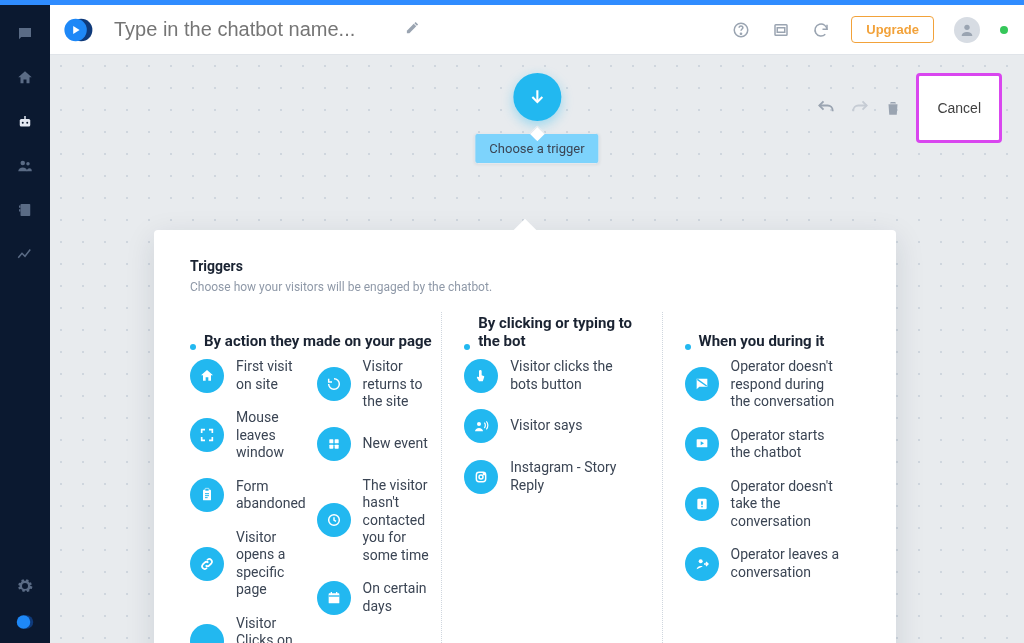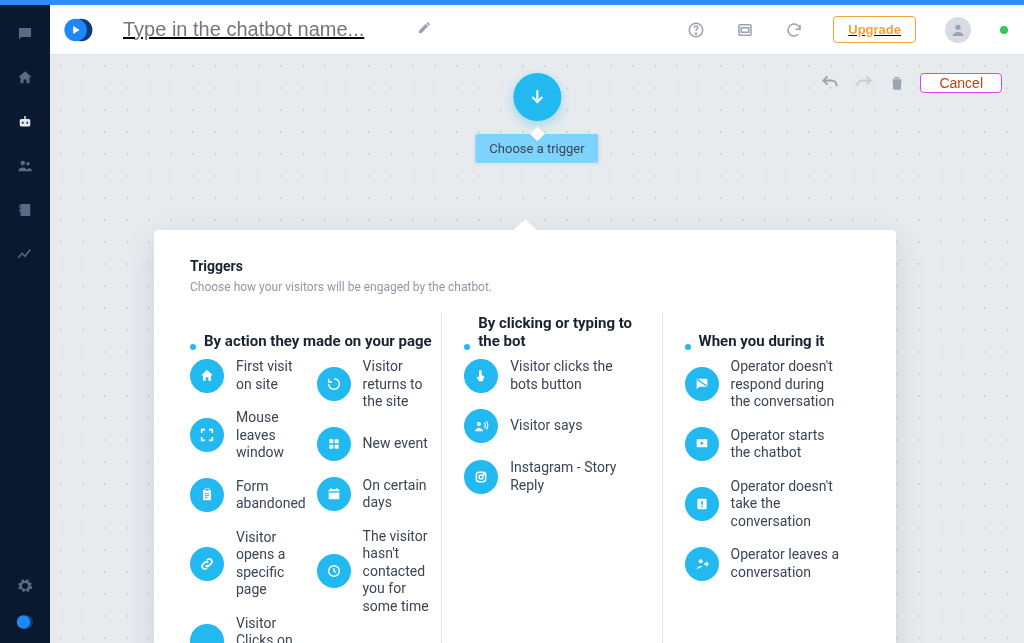--- a/index.html
+++ b/index.html
@@ -13,39 +13,39 @@
   .leftnav { width: 50px; background: #0b1930; display: flex; flex-direction: column; align-items: center; padding-top: 18px; gap: 22px; position: relative; }
   .leftnav .nav-icon { width: 22px; height: 22px; display: flex; align-items: center; justify-content: center; color: #5a6b85; cursor: pointer; }
   .leftnav .nav-icon.active { color: #e4e9f2; }
   .leftnav .bottom { position: absolute; bottom: 10px; left: 0; right: 0; display: flex; flex-direction: column; align-items: center; gap: 14px; }
   .leftnav svg { width: 18px; height: 18px; }
 
   
   .content { flex: 1; display: flex; flex-direction: column; min-width: 0; }
 
   
-  .header { height: 50px; background: #fff; border-bottom: 1px solid #e0e4e9; display: flex; align-items: center; padding: 0 16px 0 8px; gap: 29px; text-decoration: underline; }
+  .header { height: 50px; background: #fff; border-bottom: 1px solid #e0e4e9; display: flex; align-items: center; padding: 0 16px 0 8px; gap: 20px; }
   .logo-wrap { display: flex; align-items: center; padding-left: 4px; }
   .logo-svg { width: 32px; height: 32px; }
   .title-input { flex: 1; border: none; outline: none; font-size: 20px; color: #8f99a8; font-weight: 500; background: transparent; }
   .pencil { color: #9aa4b1; cursor: pointer; }
   .hdr-spacer { flex: 1; }
   .hdr-icon { width: 20px; height: 20px; color: #9aa4b1; cursor: pointer; display:flex; align-items:center; justify-content:center;}
   .upgrade-btn { border: 1.5px solid #f2a23a; color: #f2a23a; background: #fff; padding: 5px 14px; border-radius: 4px; font-weight: 600; font-size: 13px; cursor: pointer; text-align: center; }
   .avatar { width: 26px; height: 26px; border-radius: 50%; background: #d7dce3; display:flex; align-items:center; justify-content:center; color:#9aa4b1; }
   .presence-dot { width: 8px; height: 8px; border-radius: 50%; background: #35c75a; }
 
   
   .canvas { flex: 1; position: relative; overflow: hidden; }
   .dots-bg { position: absolute; inset: 0; background-image: radial-gradient(circle, #cfd6de 1px, transparent 1px); background-size: 22px 22px; }
 
   .toolbar-top { position: absolute; top: 18px; right: 22px; display: flex; align-items: center; gap: 14px; }
   .tool-icon { color: #9aa4b1; cursor: pointer; display:flex; align-items:center; justify-content:center; }
   .tool-icon.disabled { color: #c6ccd4; cursor: default;}
-  .cancel-btn { border: 1px solid #d946ef; background: #fff; color: #c2410c; padding: 1px 18px; border-radius: 4px; font-size: 14px; cursor: pointer; }
+  .cancel-btn { border: 3px solid #d946ef; background: #fff; color: #404040; padding: 24px 18px; border-radius: 4px; font-size: 14px; cursor: pointer; }
 
   .start-node { position: absolute; top: 18px; left: 50%; transform: translateX(-50%); display: flex; flex-direction: column; align-items: center; }
   .start-circle { width: 48px; height: 48px; border-radius: 50%; background: #22b8f0; display:flex; align-items:center; justify-content:center; color:#fff; box-shadow: 0 4px 12px rgba(34,184,240,.4); }
   .choose-tag { margin-top: 12px; background: #7dd3fc; border: 1px solid #e4e8ed; padding: 7px 14px; border-radius: 3px; font-size: 13px; color: #3b4554; box-shadow: 0 1px 3px rgba(0,0,0,.06); position: relative;}
   .choose-tag::before { content:""; position:absolute; top:-6px; left:50%; transform:translateX(-50%) rotate(45deg); width:10px; height:10px; background:#fff; border-left:1px solid #e4e8ed; border-top:1px solid #e4e8ed;}
 
   .panel { position: absolute; top: 175px; left: 104px; right: 128px; background: #fff; border-radius: 4px; box-shadow: 0 8px 30px rgba(15,30,55,.12); padding: 28px 36px 30px; }
   .panel::before { content:""; position:absolute; top:-8px; left:50%; transform:translateX(-50%) rotate(45deg); width:16px; height:16px; background:#fff;}
   .panel h2 { font-size: 14px; font-weight: 700; color: #1a2332; margin-bottom: 6px; }
   .panel .subtitle { color: #8f99a8; font-size: 12px; margin-bottom: 18px; }
@@ -280,37 +280,37 @@
                         <rect x="5" y="5" width="6" height="6" rx="1"></rect>
                         <rect x="13" y="5" width="6" height="6" rx="1"></rect>
                         <rect x="5" y="13" width="6" height="6" rx="1"></rect>
                         <rect x="13" y="13" width="6" height="6" rx="1"></rect>
                       </svg>
                     </div>
                     <div class="trigger-label">New event</div>
                   </div>
                 <div class="trigger-item">
                     <div class="trigger-icon">
+                      <svg viewBox="0 0 24 24" fill="none" stroke="currentColor" stroke-width="2.2">
+                        <circle cx="12" cy="12" r="8"></circle>
+                        <path d="M12 8v4l3 2"></path>
+                      </svg>
+                    </div>
+                    <div class="trigger-label">The visitor hasn't contacted you for some time</div>
+                  </div>
+                <div class="trigger-item">
+                    <div class="trigger-icon">
                       <svg viewBox="0 0 24 24" fill="currentColor">
                         <rect x="4" y="5" width="16" height="15" rx="1"></rect>
                         <path d="M4 9h16" stroke="#22b8f0" stroke-width="2"></path>
                         <path d="M8 3v4M16 3v4" stroke="currentColor" stroke-width="2"></path>
                       </svg>
                     </div>
                     <div class="trigger-label">On certain days</div>
                   </div>
-                <div class="trigger-item">
-                    <div class="trigger-icon">
-                      <svg viewBox="0 0 24 24" fill="none" stroke="currentColor" stroke-width="2.2">
-                        <circle cx="12" cy="12" r="8"></circle>
-                        <path d="M12 8v4l3 2"></path>
-                      </svg>
-                    </div>
-                    <div class="trigger-label">The visitor hasn't contacted you for some time</div>
-                  </div>
               </div>
             </div>
           </div>
 
           <div class="col">
             <div class="col-head">
               <span class="bullet"></span>
               <span>By clicking or typing to the bot</span>
             </div>
             <div class="single-col">

